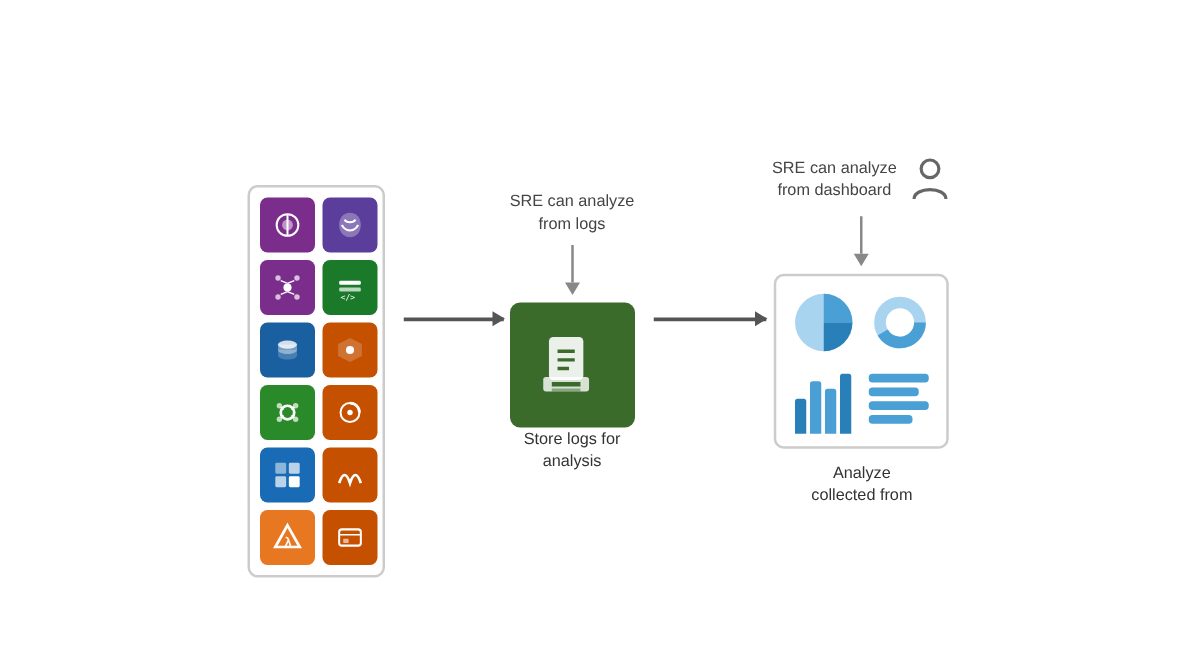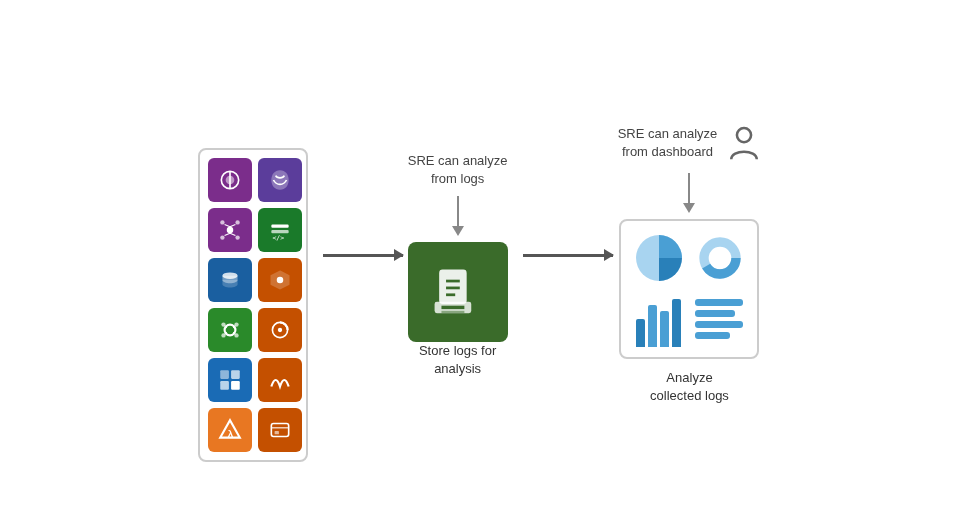--- a/index.html
+++ b/index.html
@@ -317,16 +317,16 @@
       <div class="dash-item" style="align-items:center;justify-content:center;">
         <div class="lines-group">
           <div class="line-item" style="width:48px;"></div>
           <div class="line-item" style="width:40px;"></div>
           <div class="line-item" style="width:48px;"></div>
           <div class="line-item" style="width:35px;"></div>
         </div>
       </div>
     </div>
     <div class="label" style="white-space:pre-line;margin-top:10px;">Analyze
-collected logs</div>
+collected from</div>
   </div>
 
 </div>
 
 </body></html>

